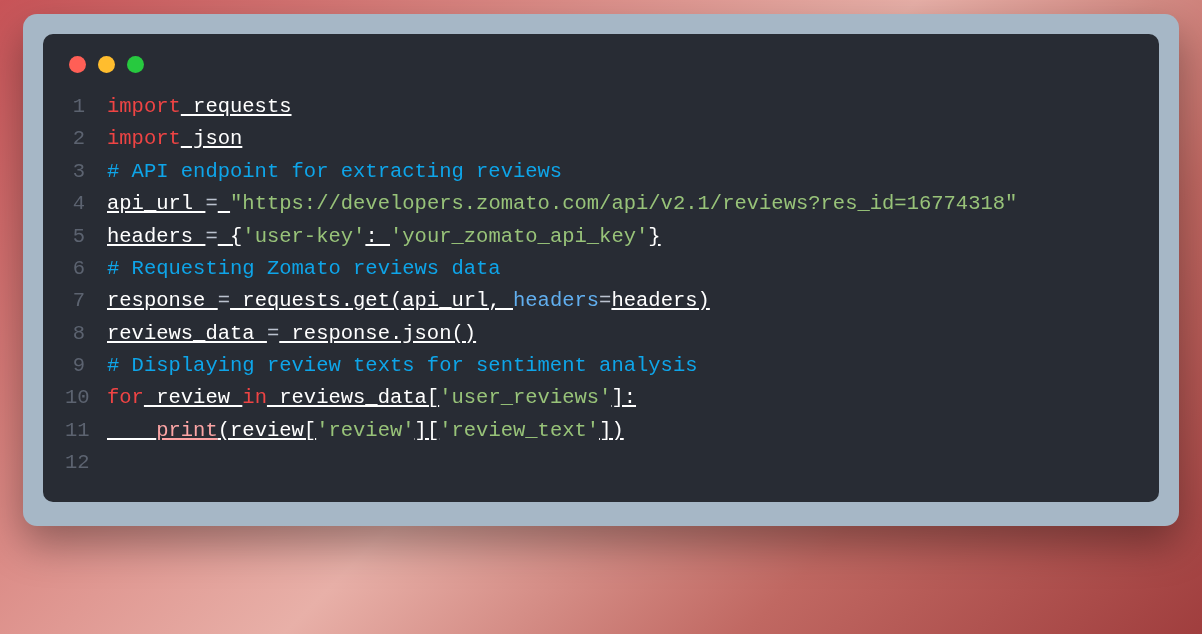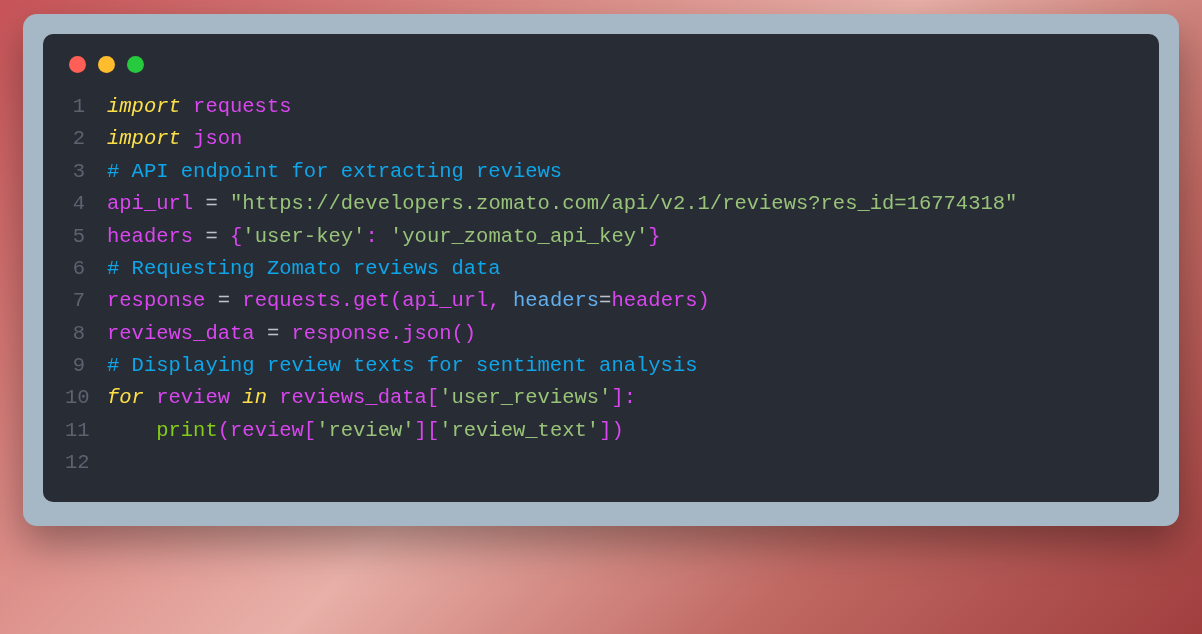--- a/index.html
+++ b/index.html
@@ -46,25 +46,25 @@
   .line { display: flex; }
   .gutter {
     width: 42px;
     text-align: right;
     color: #5c6370;
     padding-right: 22px;
     user-select: none;
     flex-shrink: 0;
   }
   .content { flex: 1; }
-  .tok-keyword { color: #fde047; font-style: italic; }
-  .tok-default { color: #d946ef; }
+  .tok-keyword { color: #ef4444; }
+  .tok-default { color: #ffffff; text-decoration: underline; }
   .tok-comment { color: #0ea5e9; }
   .tok-string  { color: #98c379; }
-  .tok-func    { color: #84cc16; }
+  .tok-func    { color: #fca5a5; text-decoration: underline; }
   .tok-param   { color: #61afef; }
   .tok-op      { color: #bbc2cf; }
 </style>
 </head>
 <body>
 
 <div class="window">
   <div class="editor">
     <div class="traffic-lights">
       <div class="dot red" title="close"></div>

